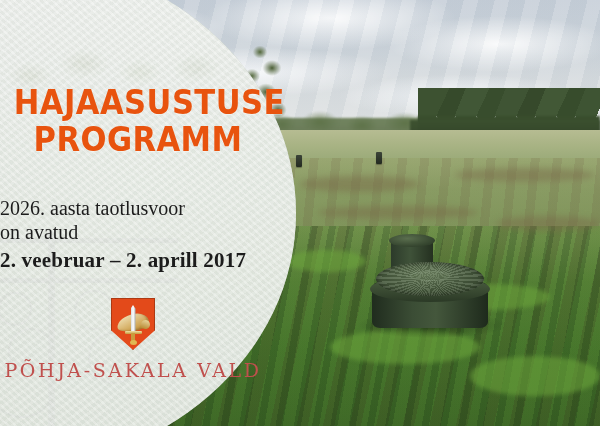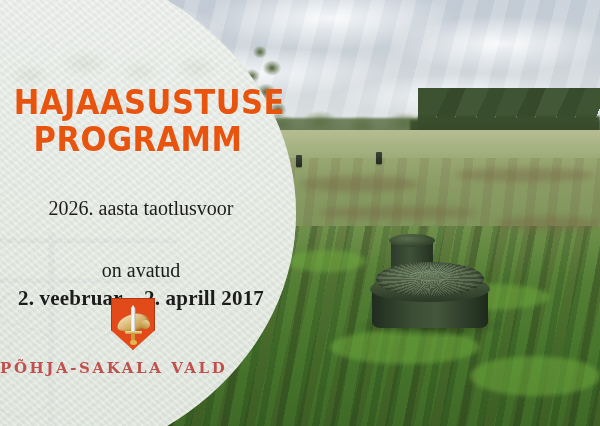--- a/index.html
+++ b/index.html
@@ -253,26 +253,26 @@
   }
   .headline .l2 {
     display:block;
     font-size:34px;
     transform:scaleX(.90);
     text-shadow:0 1px 0 rgba(255,255,255,.35);
   }
 
   .subtext {
     position:absolute; left:0; top:196px; width:282px;
-    text-align:center;
+    text-align:left;
     font-family:"Liberation Serif", serif;
     color:#1c1c1c;
   }
   .subtext .s1 { display:block; font-size:20px; line-height:1.22; }
-  .subtext .s2 { display:block; font-size:20px; line-height:1.22;margin-top:38px; }
+  .subtext .s2 { display:block; font-size:20px; line-height:1.22; }
   .subtext .s3 {
     display:block; font-size:21px; font-weight:bold; line-height:1.3;
     margin-top:2px; letter-spacing:.2px;
   }
 
   
   .crest {
     position:absolute; left:111px; top:298px; width:44px; height:52px;
   }
   .crest .shield {
@@ -310,24 +310,25 @@
   }
   .crest .horn-tip {
     position:absolute; left:30px; top:22px; width:9px; height:9px;
     background:linear-gradient(#e7d49a,#b98c35);
     border-radius:50% 50% 50% 0;
     transform:rotate(18deg);
   }
 
   .valdname {
     position:absolute; left:0; top:359px; width:266px;
+    text-align:center;
     color:#C0504D;
     font-family:"DejaVu Serif", serif;
-    font-size:15px;
-    font-weight:bold;
+    font-size:19px;
+    font-weight:normal;
     letter-spacing:2.6px;
   }
 </style>
 </head>
 <body>
 
 <div id="poster">
 
   <div class="photo">
     <div class="sky"></div>

